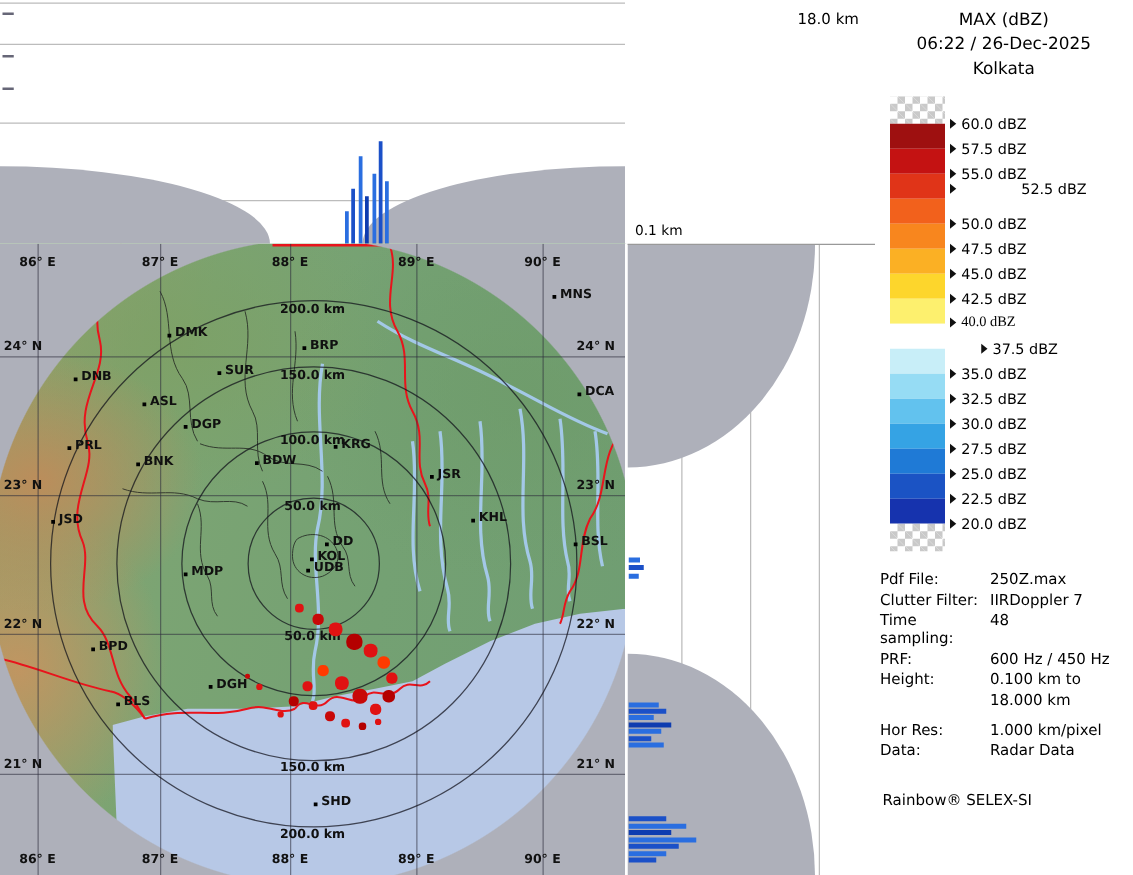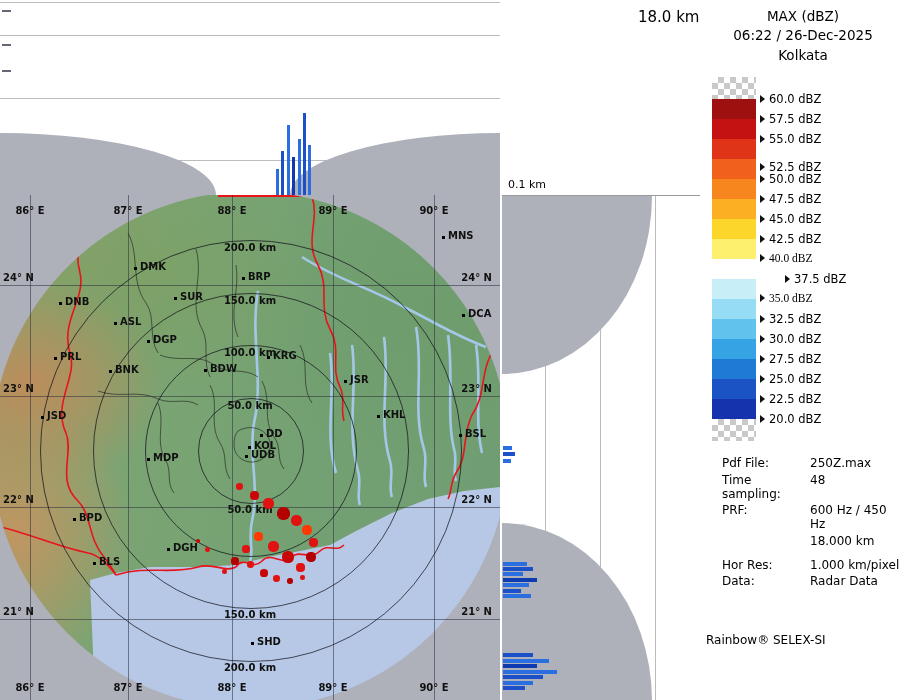--- a/index.html
+++ b/index.html
@@ -10,21 +10,21 @@
   #top-panel{position:absolute;left:0;top:0;width:500px;height:195px;background:#fff;overflow:hidden;border-right:1px solid #999}
   #right-panel{position:absolute;left:502px;top:195px;width:198px;height:505px;background:#fff;overflow:hidden;border-top:1px solid #999}
   .pline{position:absolute;left:0;width:100%;height:1px;background:#bcbcbc}
   .pvline{position:absolute;top:0;height:100%;width:1px;background:#bcbcbc}
   .wing{position:absolute;background:#aeb0ba}
   .htick{position:absolute;left:2px;width:9px;height:2px;background:#667}
   #top-echoes .tbar{position:absolute;bottom:0;width:3px}
   #right-echoes .rbar{position:absolute;left:1px;height:4px}
 
   #corner{position:absolute;left:500px;top:0;width:200px;height:195px;background:#fff}
-  #hmax{position:absolute;left:138px;top:8px;font-size:15px}
+  #hmax{position:absolute;left:138px;top:8px;font-size:12px}
   #hmin{position:absolute;left:8px;top:178px;font-size:11px}
 
   
   #map{position:absolute;left:0;top:195px;width:500px;height:505px;overflow:hidden;background:#79a472;box-shadow:inset 0 0 0 1px #444}
   #terrain{position:absolute;inset:0;background:
       radial-gradient(190px 150px at 30px 190px, rgba(190,140,90,.95), rgba(190,140,90,0) 70%),
       radial-gradient(170px 190px at 15px 340px, rgba(198,148,96,.9), rgba(198,148,96,0) 70%),
       radial-gradient(230px 170px at 140px 80px, rgba(125,160,100,.8), rgba(125,160,100,0) 75%),
       radial-gradient(260px 200px at 420px 120px, rgba(110,155,105,.7), rgba(110,155,105,0) 75%),
       linear-gradient(100deg,#97a06a,#7ba473 30%,#74a173 60%,#6f9d72)}
@@ -47,21 +47,21 @@
   #legend{position:absolute;left:700px;top:0;width:206px;height:700px;background:#fff}
   .legend-title{position:absolute;left:0;width:100%;text-align:center;font-size:13.5px}
   .checker{position:absolute;left:12px;width:44px;height:22px;background-color:#fff;
      background-image:linear-gradient(45deg,#c9c9c9 25%,transparent 25%,transparent 75%,#c9c9c9 75%),
                       linear-gradient(45deg,#c9c9c9 25%,transparent 25%,transparent 75%,#c9c9c9 75%);
      background-size:12px 12px;background-position:0 0,6px 6px}
   #legend-bands{position:absolute;left:12px;top:99px;width:44px}
   #legend-bands .band{width:44px;height:20px}
   .scale-label{position:absolute;left:60px;display:flex;align-items:center;font-size:11.5px;white-space:nowrap}
   .tick{width:0;height:0;border-left:5px solid #111;border-top:4px solid transparent;border-bottom:4px solid transparent;margin-right:4px}
-  #info-rows{position:absolute;left:22px;top:456px;right:2px}
+  #info-rows{position:absolute;left:4px;top:456px;right:2px}
   .info-row{display:flex;margin-bottom:2.5px;font-size:12px;line-height:14px}
   .info-row.spacer{margin-top:10px}
   .info-label{width:88px;flex:none}
   #brand{position:absolute;left:6px;top:633px;font-size:12px}
 </style>
 </head>
 <body>
 
 <div id="app">
 
@@ -351,21 +351,21 @@
           <div class="scale-text">60.0 dBZ</div>
         </div>
         <div class="scale-label" style="top: 112px;">
           <div class="tick"></div>
           <div class="scale-text">57.5 dBZ</div>
         </div>
         <div class="scale-label" style="top: 132px;">
           <div class="tick"></div>
           <div class="scale-text">55.0 dBZ</div>
         </div>
-        <div class="scale-label" style="top: 160px;">
+        <div class="scale-label" style="top: 144px; gap: 48px;">
           <div class="tick"></div>
           <div class="scale-text">52.5 dBZ</div>
         </div>
         <div class="scale-label" style="top: 172px;">
           <div class="tick"></div>
           <div class="scale-text">50.0 dBZ</div>
         </div>
         <div class="scale-label" style="top: 192px;">
           <div class="tick"></div>
           <div class="scale-text">47.5 dBZ</div>
@@ -379,21 +379,21 @@
           <div class="scale-text">42.5 dBZ</div>
         </div>
         <div class="scale-label" style="top: 252px; font-family: Liberation Serif, serif;">
           <div class="tick"></div>
           <div class="scale-text">40.0 dBZ</div>
         </div>
         <div class="scale-label" style="top: 272px; margin-left: 25px;">
           <div class="tick"></div>
           <div class="scale-text">37.5 dBZ</div>
         </div>
-        <div class="scale-label" style="top: 292px; font-family: Liberation Serif, serif;">
+        <div class="scale-label" style="top: 292px;">
           <div class="tick"></div>
           <div class="scale-text">35.0 dBZ</div>
         </div>
         <div class="scale-label" style="top: 312px;">
           <div class="tick"></div>
           <div class="scale-text">32.5 dBZ</div>
         </div>
         <div class="scale-label" style="top: 332px;">
           <div class="tick"></div>
           <div class="scale-text">30.0 dBZ</div>
@@ -414,26 +414,34 @@
           <div class="tick"></div>
           <div class="scale-text">20.0 dBZ</div>
         </div>
       </div>
     <div id="info-rows">
         <div class="info-row">
           <div class="info-label">Pdf File:</div>
           <div class="info-value">250Z.max</div>
         </div>
         <div class="info-row">
+          <div class="info-label">Clutter Filter:</div>
+          <div class="info-value">IIRDoppler 7</div>
+        </div>
+        <div class="info-row">
           <div class="info-label">Time sampling:</div>
           <div class="info-value">48</div>
         </div>
         <div class="info-row">
           <div class="info-label">PRF:</div>
           <div class="info-value">600 Hz / 450 Hz</div>
+        </div>
+        <div class="info-row">
+          <div class="info-label">Height:</div>
+          <div class="info-value">0.100 km to</div>
         </div>
         <div class="info-row">
           <div class="info-label"></div>
           <div class="info-value">18.000 km</div>
         </div>
         <div class="info-row spacer">
           <div class="info-label">Hor Res:</div>
           <div class="info-value">1.000 km/pixel</div>
         </div>
         <div class="info-row">

